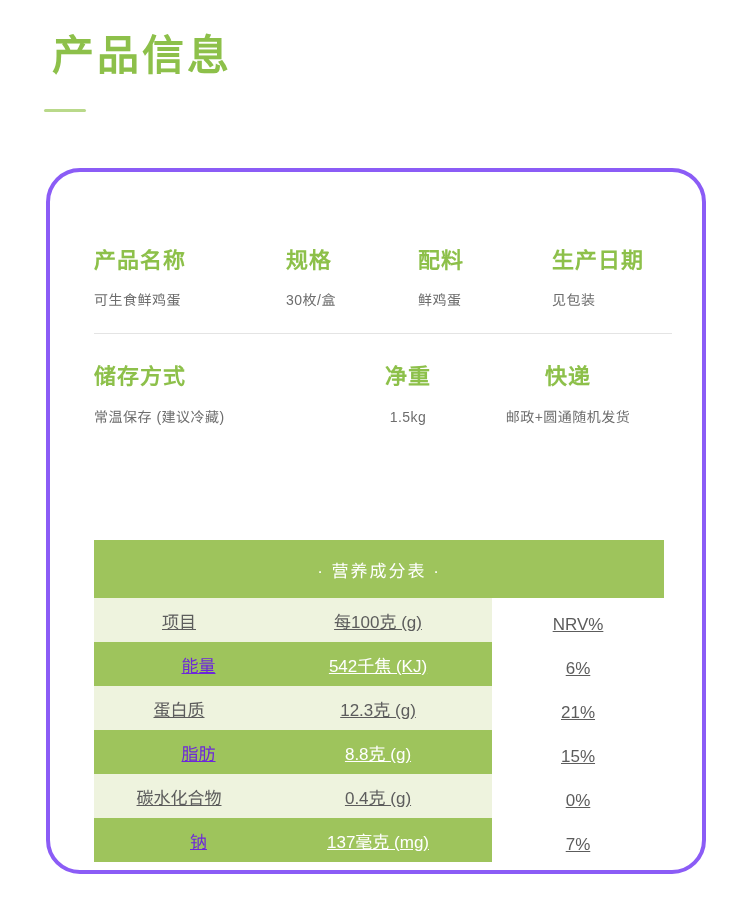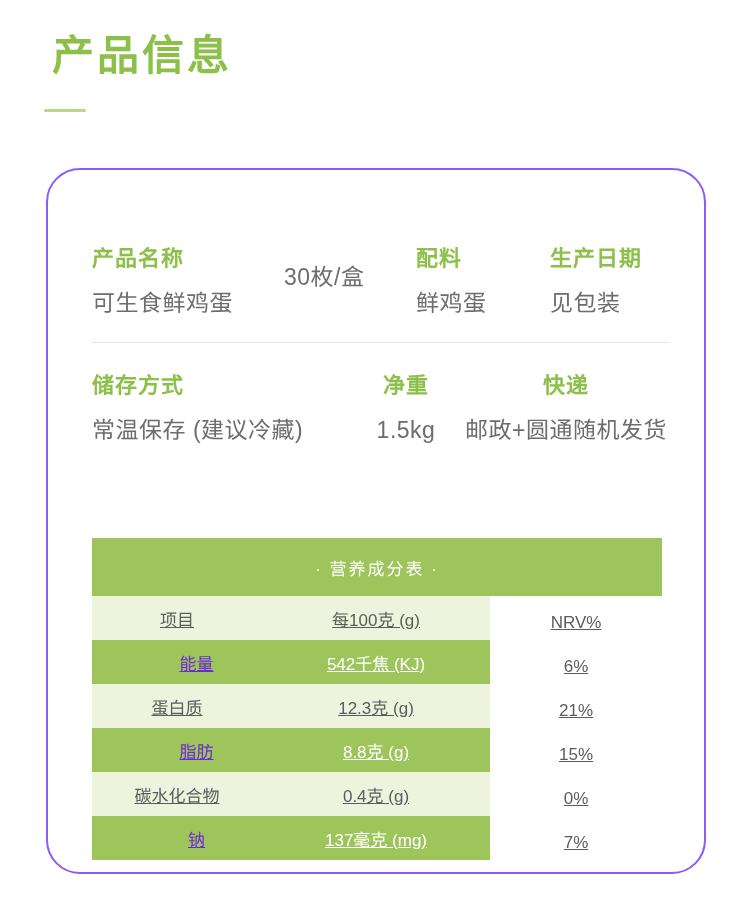--- a/index.html
+++ b/index.html
@@ -45,21 +45,21 @@
   }
 
   
   .info-card {
     position: absolute;
     left: 46px;
     top: 168px;
     width: 660px;
     height: 706px;
     box-sizing: border-box;
-    border: 2px solid #8b5cf6;
+    border: 4px solid #8b5cf6;
     border-radius: 34px;
     background: #ffffff;
   }
 
   
   .spec-block {
     position: absolute;
     left: 44px;
     top: 76px;
     width: 578px;
@@ -79,21 +79,21 @@
 
   .spec-label {
     font-size: 22px;
     font-weight: bold;
     color: #8dc04a;
     line-height: 1.2;
     letter-spacing: 1px;
   }
   .spec-value {
     margin-top: 18px;
-    font-size: 23px;
+    font-size: 14px;
     color: #6d6d6d;
     line-height: 1.2;
     letter-spacing: 0.5px;
   }
 
   .spec-divider {
     margin: 24px 0 0 0;
     height: 1px;
     background: #e4e4e4;
     width: 578px;
@@ -165,20 +165,21 @@
   <div class="info-card">
 
     <div class="spec-block">
 
       <div class="spec-row row-1">
         <div class="spec-cell">
           <div class="spec-label">产品名称</div>
           <div class="spec-value">可生食鲜鸡蛋</div>
         </div>
         <div class="spec-cell">
+          <div class="spec-label">规格</div>
           <div class="spec-value">30枚/盒</div>
         </div>
         <div class="spec-cell">
           <div class="spec-label">配料</div>
           <div class="spec-value">鲜鸡蛋</div>
         </div>
         <div class="spec-cell">
           <div class="spec-label">生产日期</div>
           <div class="spec-value">见包装</div>
         </div>

